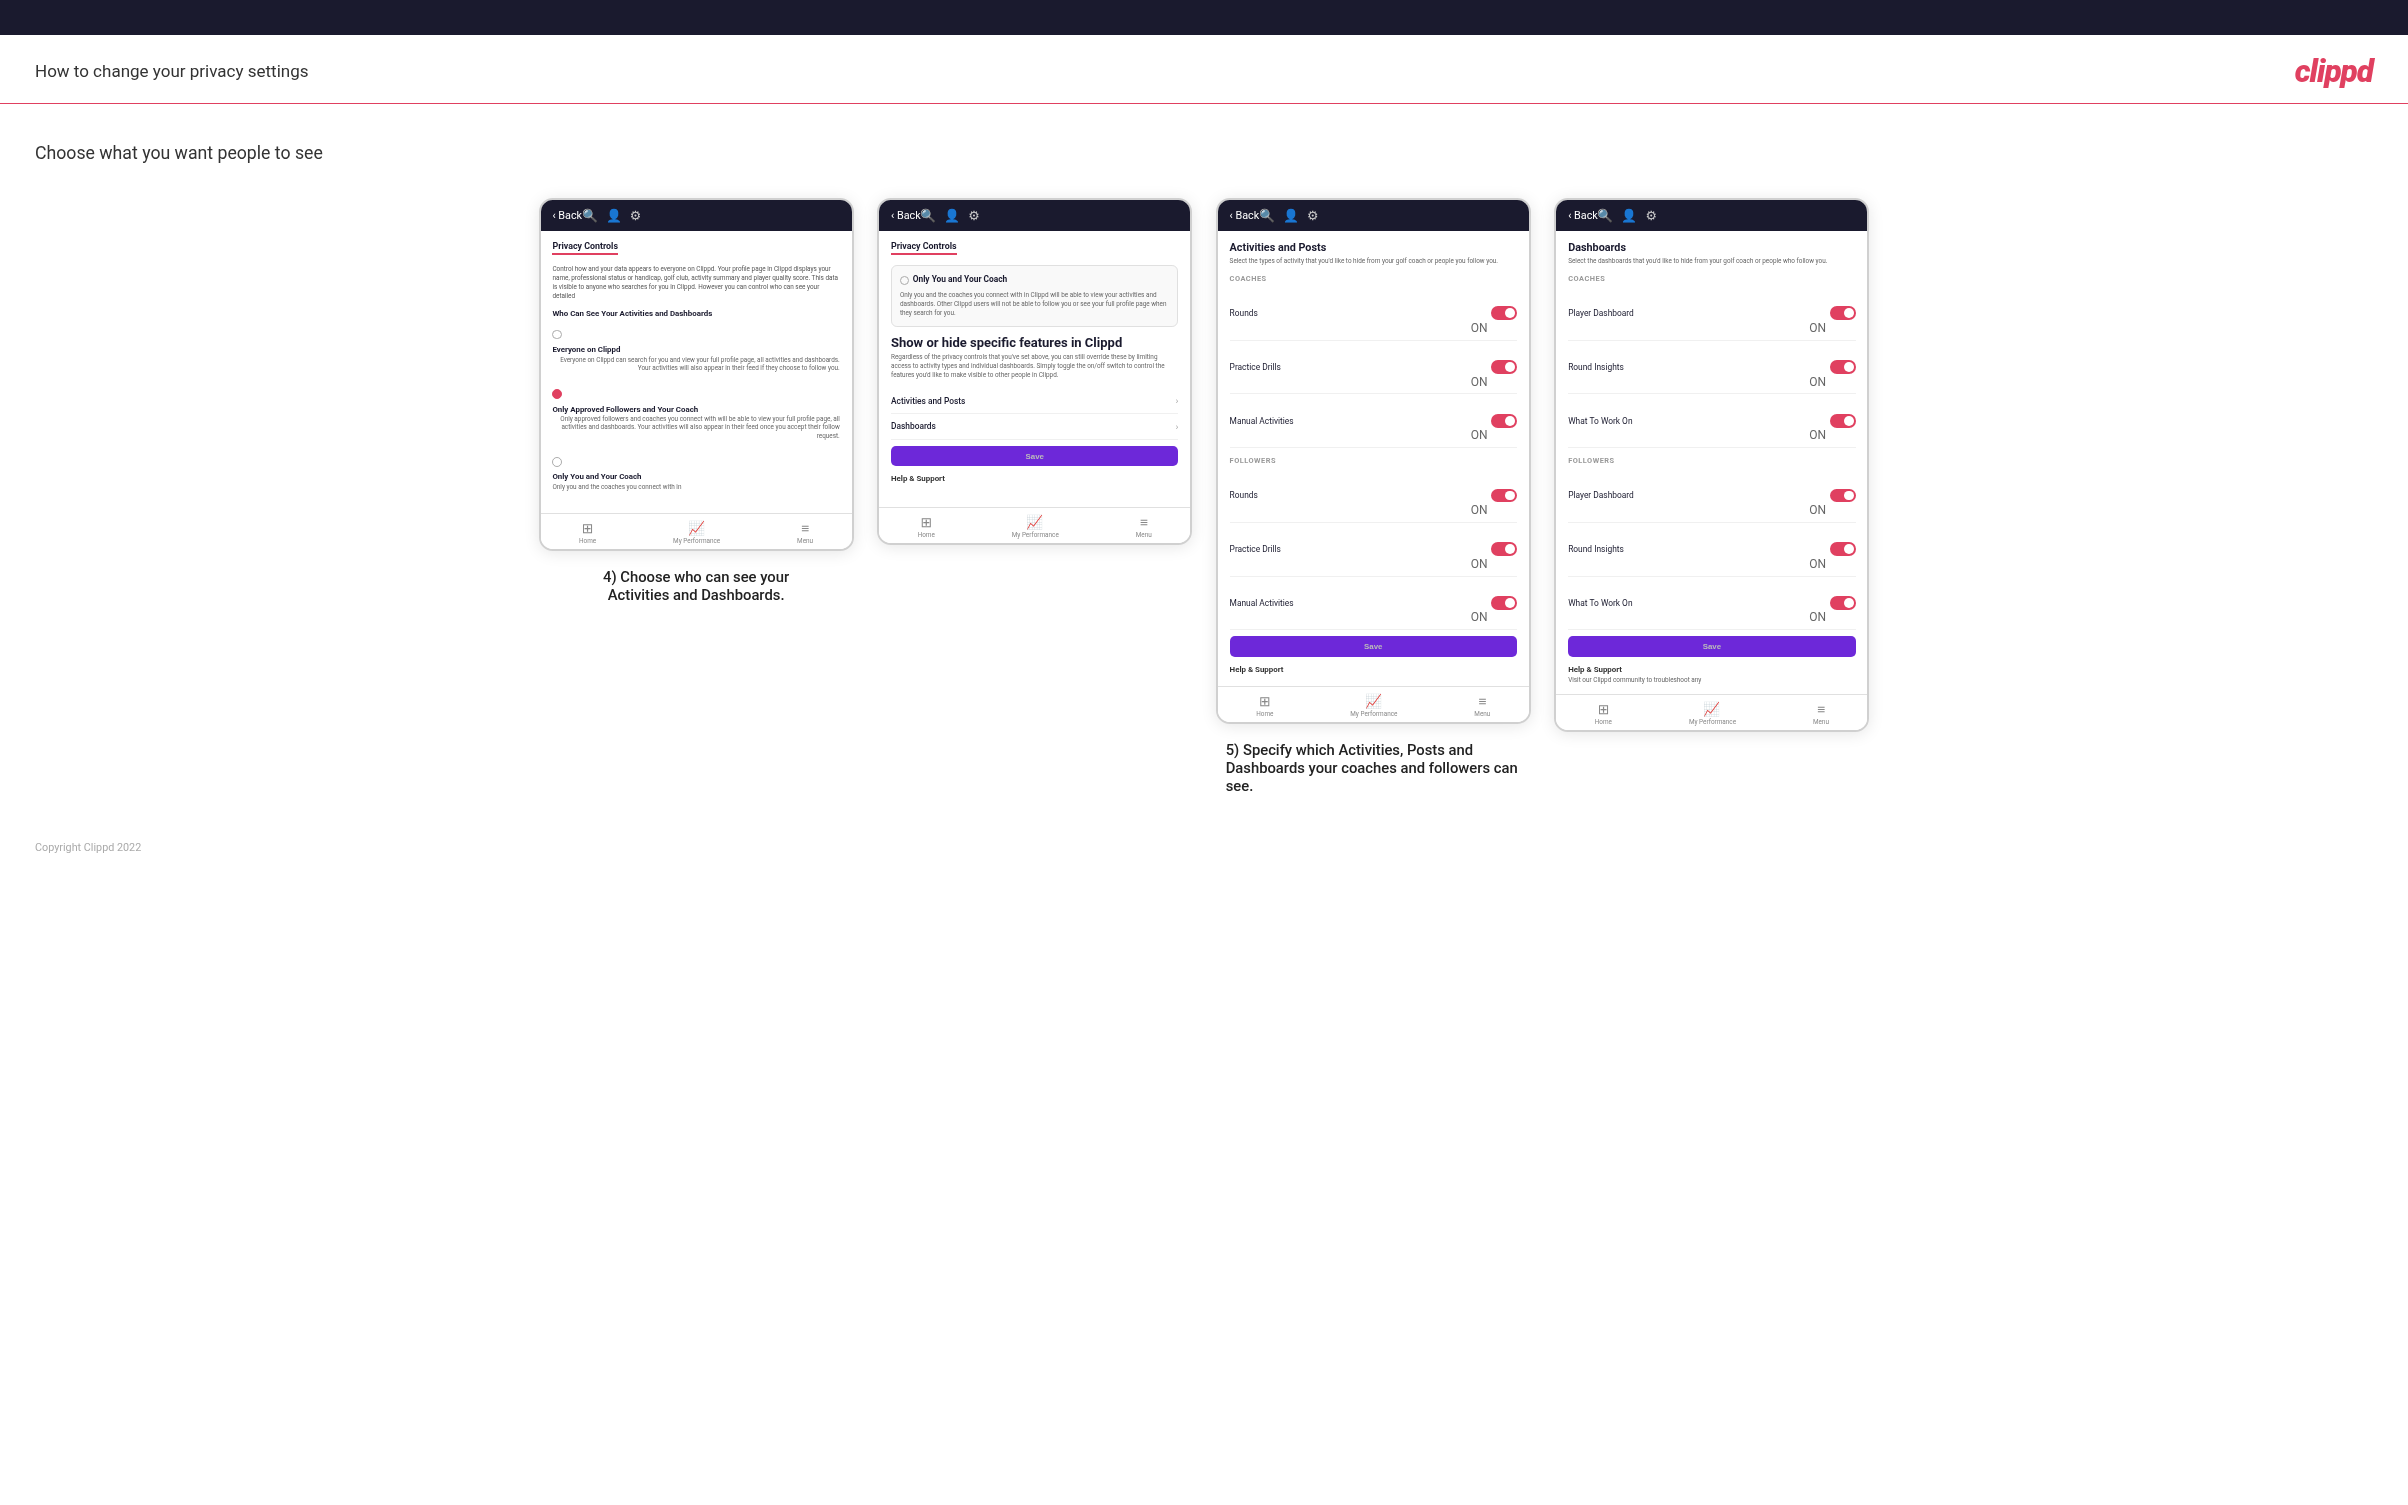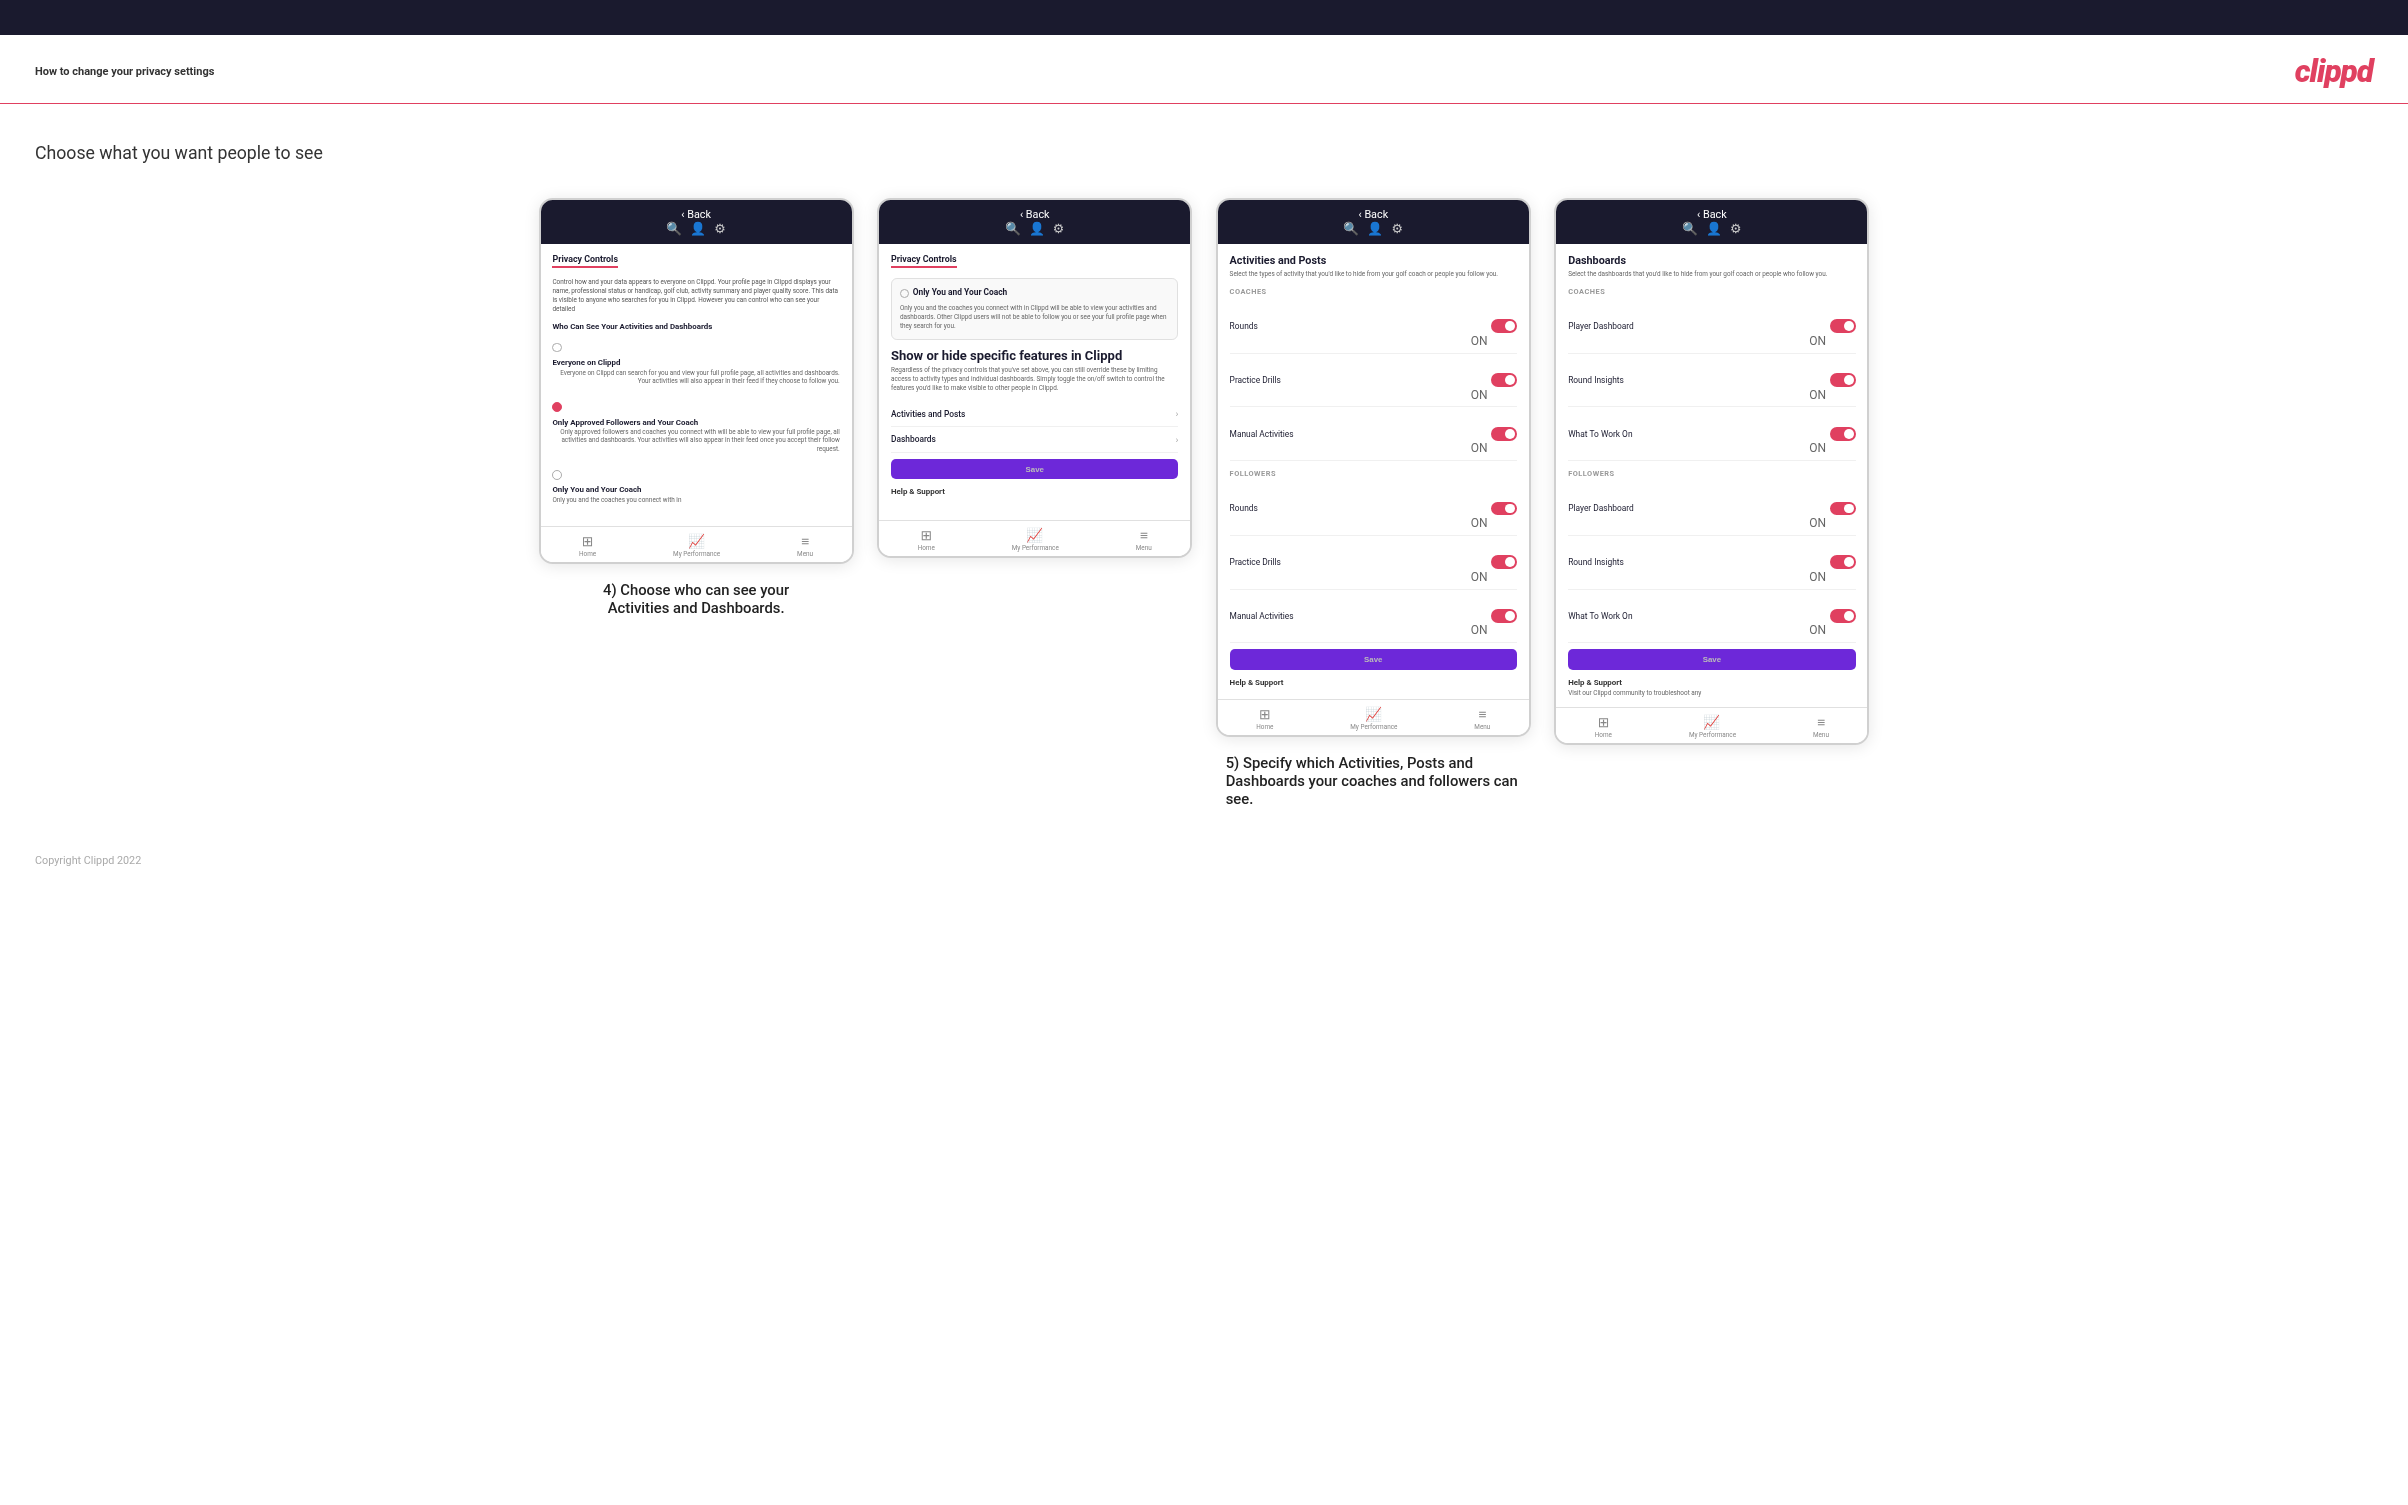--- a/index.html
+++ b/index.html
@@ -19,23 +19,23 @@
 
     
     .header {
       display: flex;
       align-items: center;
       justify-content: space-between;
       padding: 17.7px 35px 13.8px 35px;
       border-bottom: 1.5px solid #e04060;
     }
     .header-title {
-      font-size: 11px;
+      font-size: 17px;
       color: #333;
-      font-weight: 700;
+      font-weight: 400;
     }
     .logo {
       font-size: 31.5px;
       font-weight: 900;
       color: #e04060;
       letter-spacing: -1px;
       font-style: italic;
     }
 
     
@@ -80,23 +80,22 @@
       width: 100%;
       overflow: hidden;
       box-shadow: 0 2px 15.8px rgba(0,0,0,0.10);
     }
 
     
     .phone-topbar {
       background: #1a1a2e;
       display: flex;
       align-items: center;
-      justify-content: center;
+      justify-content: flex-start;
       padding: 7.9px 11.8px;
-      flex-direction: column;
     }
     .phone-back {
       color: #fff;
       font-size: 10.8px;
       display: flex;
       align-items: center;
       gap: 3px;
     }
     .phone-topbar-icons {
       display: flex;

